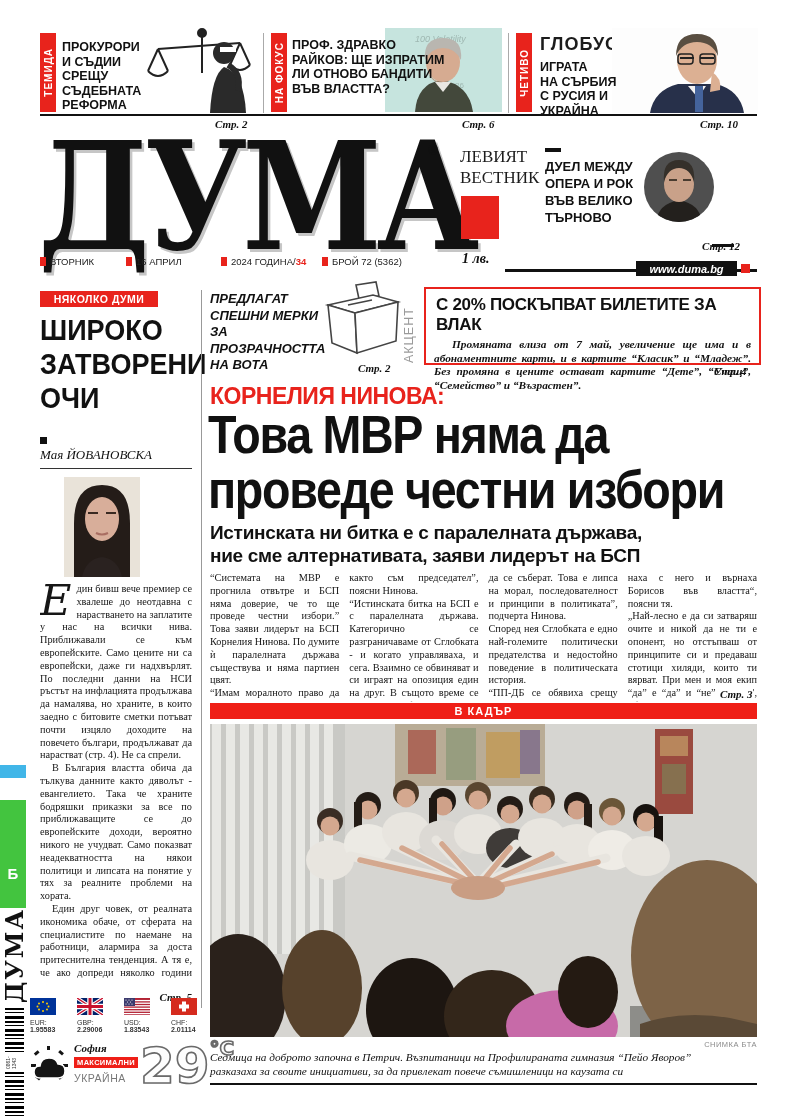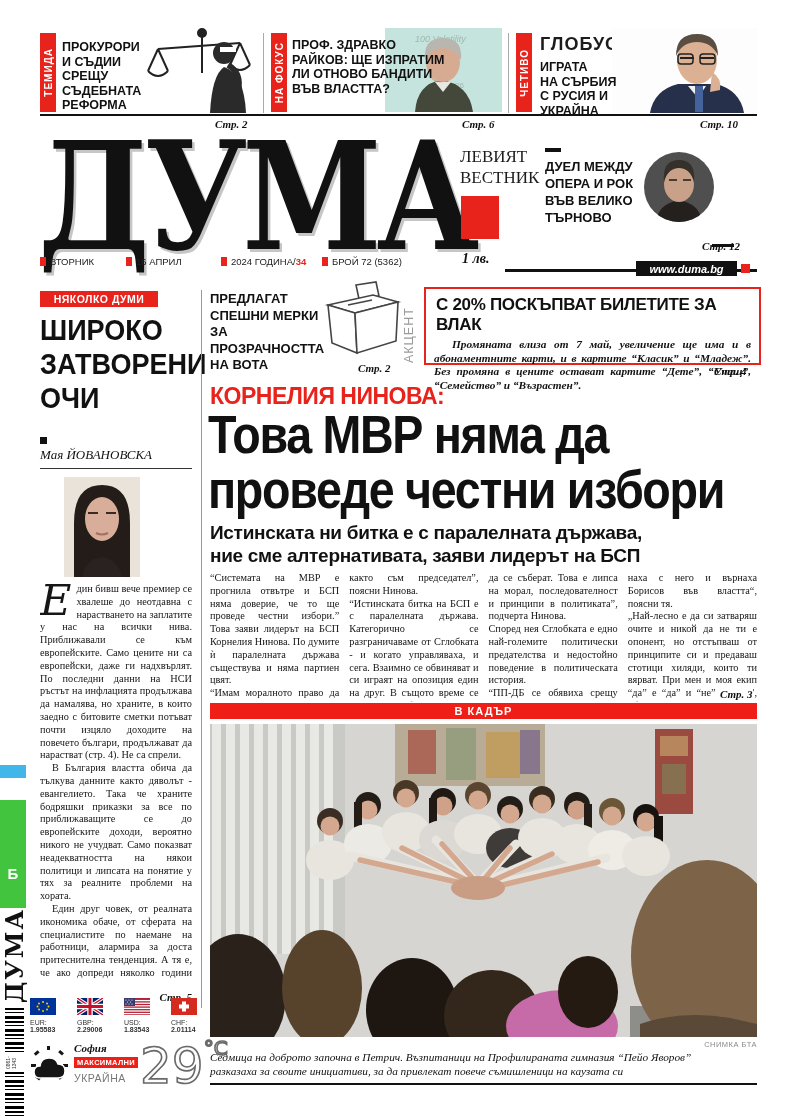--- a/index.html
+++ b/index.html
@@ -16,21 +16,21 @@
   .pageref{font-family:"Liberation Serif",serif;font-style:italic;font-weight:bold;font-size:11px;color:#111;}
   .bodytxt{font-family:"Liberation Serif",serif;font-size:10.3px;line-height:12.8px;color:#161616;}
   .dropcap{float:left;font-family:"DejaVu Serif",serif;font-size:43px;line-height:34px;padding-right:5px;font-style:italic;}
   .redsq{background:#e8231c;display:inline-block;}
   .masthead{font-family:"DejaVu Serif",serif;font-weight:bold;font-size:150px;line-height:112px;
             letter-spacing:-6px;transform:scaleX(0.84);transform-origin:0 0;
             text-shadow:3px 3px 0 #c6c6c6;}
   .colwrap{display:flex;gap:10px;}
   .colwrap>div{flex:1;}
   .akc-box{border:2px solid #e8231c;}
-  .temp{font-family:"DejaVu Sans",sans-serif;font-weight:400;color:#fdfdfd;
+  .temp{font-family:"DejaVu Sans",sans-serif;font-weight:700;color:#fdfdfd;
         -webkit-text-stroke:1.6px #6a6a6a;text-shadow:0 0 1px #777;}
   .barcode{background:repeating-linear-gradient(to bottom,#000 0 2px,#fff 2px 4px,#000 4px 5px,#fff 5px 8px,#000 8px 11px,#fff 11px 13px);}
 </style>
 </head>
 <body>
 
 <div class="page">
 
   <div class="abs redtab" style="left:40px;top:33px;width:16px;height:79px;">
     <span class="vtext">ТЕМИДА</span>
@@ -180,21 +180,21 @@
   <div class="abs bodytxt just" style="left:40px;top:583px;width:152px;height:400px;overflow:hidden;">
     <span class="dropcap">Е</span><span>дин бивш вече премиер се хвалеше до неотдавна с нарастването на заплатите у нас на всички нива. Приближавали се към европейските. Само цените ни са европейски, даже ги надхвърлят. По последни данни на НСИ ръстът на инфлацията продължава да намалява, но храните, в които заедно с битовите сметки потъват почти изцяло доходите на повечето българи, продължават да нарастват (стр. 4). Не са спрели.</span>
     <div style="text-indent:12px;">В България властта обича да тълкува данните както дяволът - евангелието. Така че храните бодряшки приказки за все по приближаващите се до европейските доходи, вероятно никого не учудват. Само показват неадекватността на някои политици и липсата на понятие у тях за реалните проблеми на хората.</div>
     <div style="text-indent:12px;">Един друг човек, от реалната икономика обаче, от сферата на специалистите по наемане на работници, алармира за доста притеснителна тенденция. А тя е, че ако допреди няколко години имаше недостиг само на квалифицирани кадри, сега трудно се намират и неквалифицирани работници.</div>
     
   </div>
   <div class="abs pageref" style="left:40px;top:991px;width:152px;text-align:right;">Стр. 5</div>
 
   <div class="abs" style="left:201px;top:290px;width:1px;height:718px;background:#999;"></div>
 
-  <div class="abs cond pre" style="left:210px;top:291px;width:130px;font-size:13px;line-height:16.5px;z-index:2;">ПРЕДЛАГАТ
+  <div class="abs cond pre" style="left:210px;top:291px;width:130px;font-size:13px;line-height:16.5px;z-index:2;font-style:italic;">ПРЕДЛАГАТ
 СПЕШНИ МЕРКИ
 ЗА ПРОЗРАЧНОСТТА
 НА ВОТА</div>
   <svg class="abs" style="left:316px;top:281px;" width="90" height="78" viewBox="0 0 90 78">
     <g stroke="#444" stroke-width="1.6" fill="#fff">
       <polygon points="40,4 60,1 63,15 43,18"></polygon>
       <polygon points="12,24 57,14 82,21 39,32"></polygon>
       <polygon points="12,24 39,32 41,72 16,62"></polygon>
       <polygon points="39,32 82,21 80,60 41,72"></polygon>
       <line x1="32" y1="24" x2="56" y2="19"></line>

